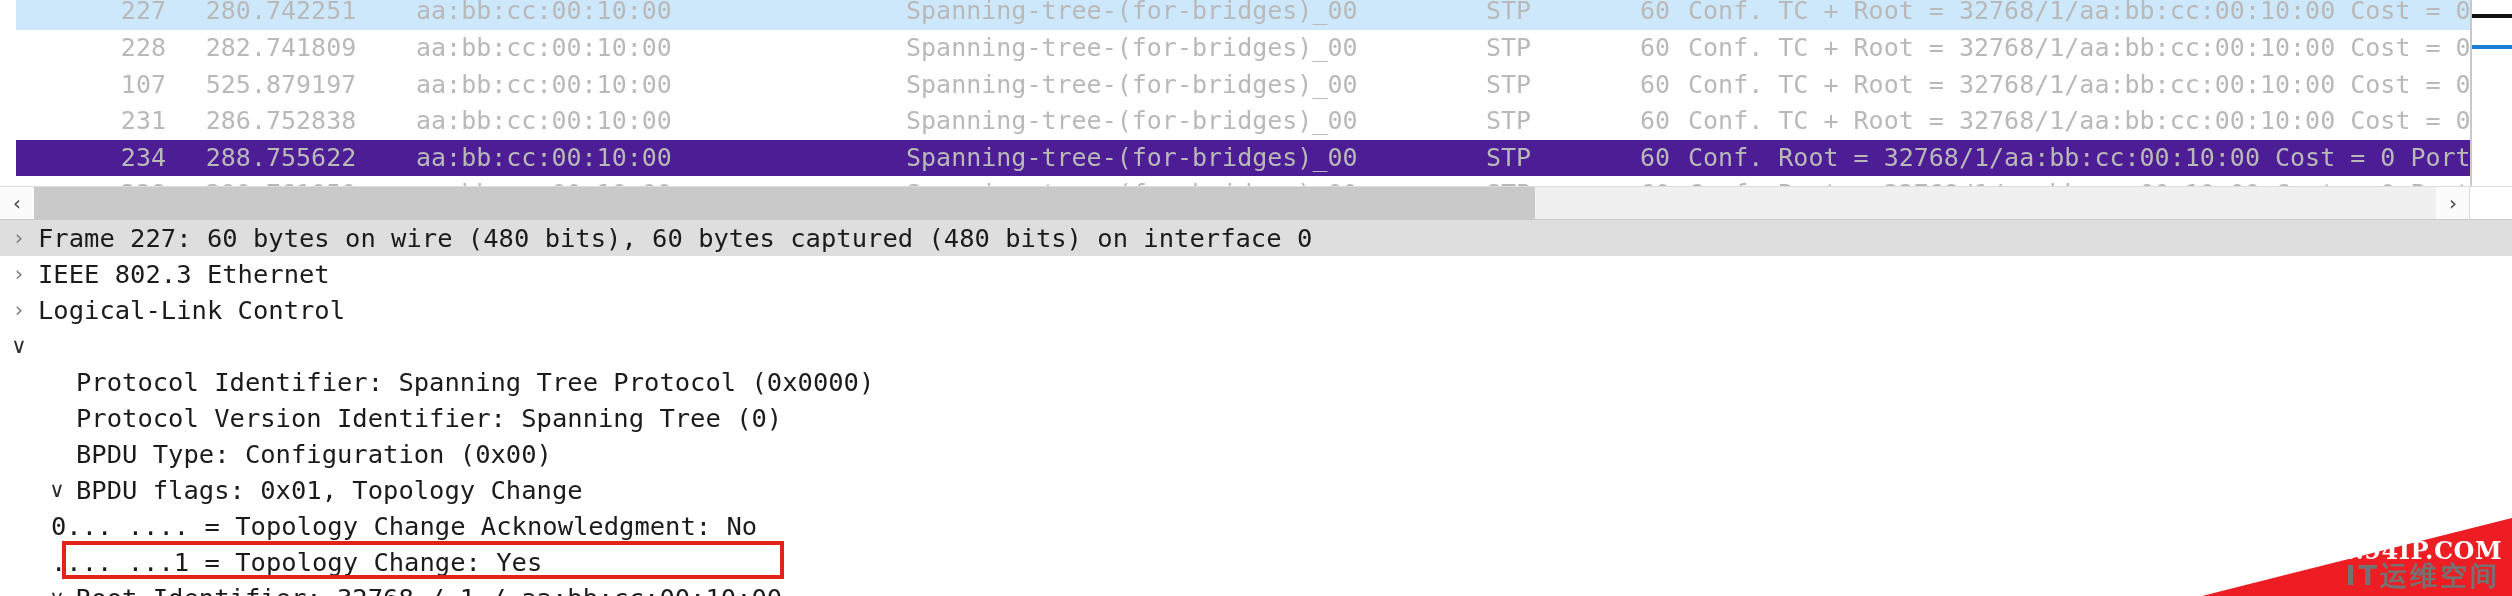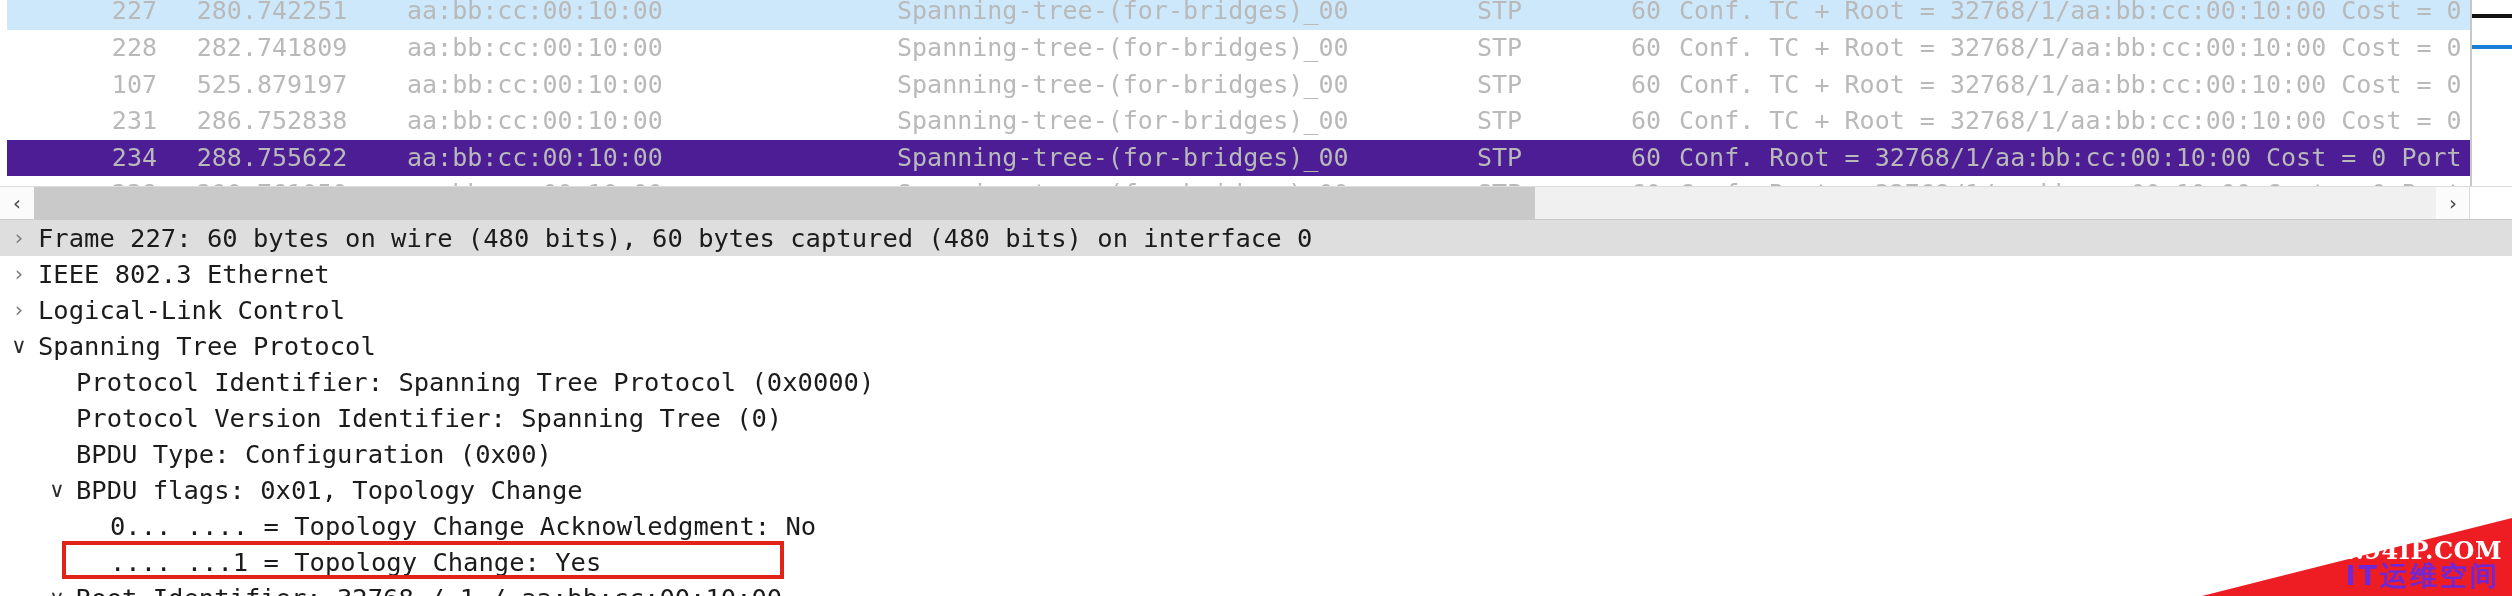--- a/index.html
+++ b/index.html
@@ -19,21 +19,21 @@
   #packet-list {
     position: absolute;
     left: 0; top: 0;
     width: 2512px;
     height: 192px;
     background: #ffffff;
     overflow: hidden;
   }
   #packet-rows {
     position: absolute;
-    left: 7px; top: 0;
+    left: 16px; top: 0;
     width: 2470px;
   }
   .pkt-row {
     height: 36.5px;
     line-height: 36.5px;
     white-space: nowrap;
     font-size: 25px;
     color: #b9b9b9;
     position: relative;
   }
@@ -117,21 +117,21 @@
     width:22px; height:36px;
     line-height:36px;
     text-align:center;
     font-size: 21px;
     color:#7d7d7d;
     font-family:"DejaVu Sans", sans-serif;
   }
   .twisty.open { color:#2b2b2b; }
   .ind-0 { padding-left: 38px; }
   .ind-1 { padding-left: 76px; }
-  .ind-2 { padding-left: 110px; }
+  .ind-2 { padding-left: 51px; }
   .twisty.t1 { left: 46px; }
 
   
   #tc-highlight {
     position:absolute;
     left: 62px;
     top: 541px;
     width: 722px;
     height: 38px;
     border: 4px solid #e2231a;
@@ -159,21 +159,21 @@
     color:#ffffff;
     font-family:"DejaVu Serif", serif;
     font-weight:bold;
     font-size: 24px;
     letter-spacing: 0.5px;
     white-space:nowrap;
   }
   #wm-cn {
     position:absolute;
     right: 12px; top: 40px;
-    color:#6d28d9;
+    color:#737373;
     font-family:"DejaVu Sans", sans-serif;
     font-weight:bold;
     font-size: 27px;
     letter-spacing: 3px;
     white-space:nowrap;
   }
 </style>
 </head>
 <body>
 
@@ -269,21 +269,20 @@
     <span>IEEE 802.3 Ethernet</span>
   </div>
 
   <div class="det-row ind-0">
     <span class="twisty">›</span>
     <span>Logical-Link Control</span>
   </div>
 
   <div class="det-row ind-0">
     <span class="twisty open">∨</span>
-    <span>Spanning Tree Protocol</span>
   </div>
 
   <div class="det-row ind-1">
     <span>Protocol Identifier: Spanning Tree Protocol (0x0000)</span>
   </div>
 
   <div class="det-row ind-1">
     <span>Protocol Version Identifier: Spanning Tree (0)</span>
   </div>
 

